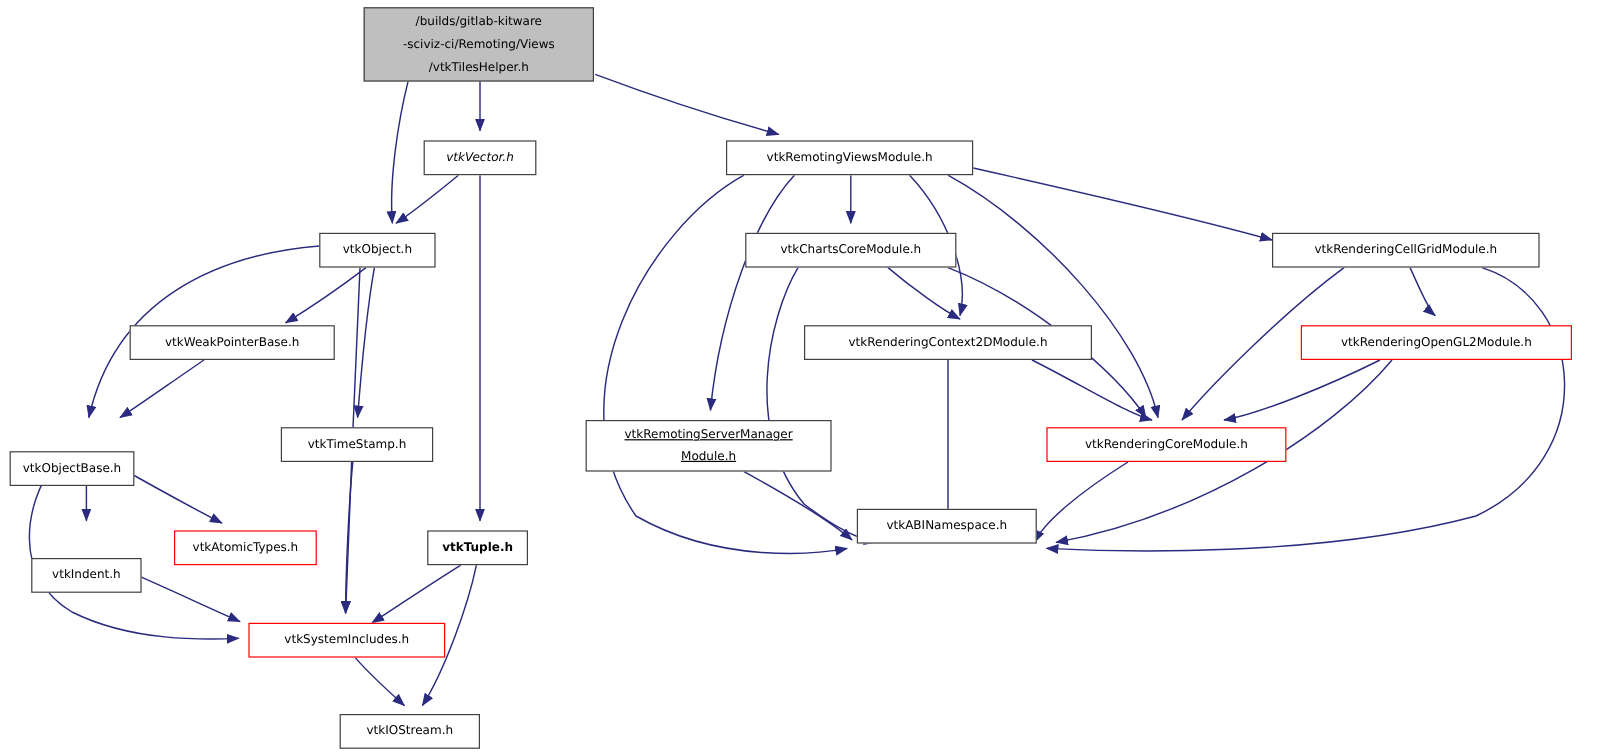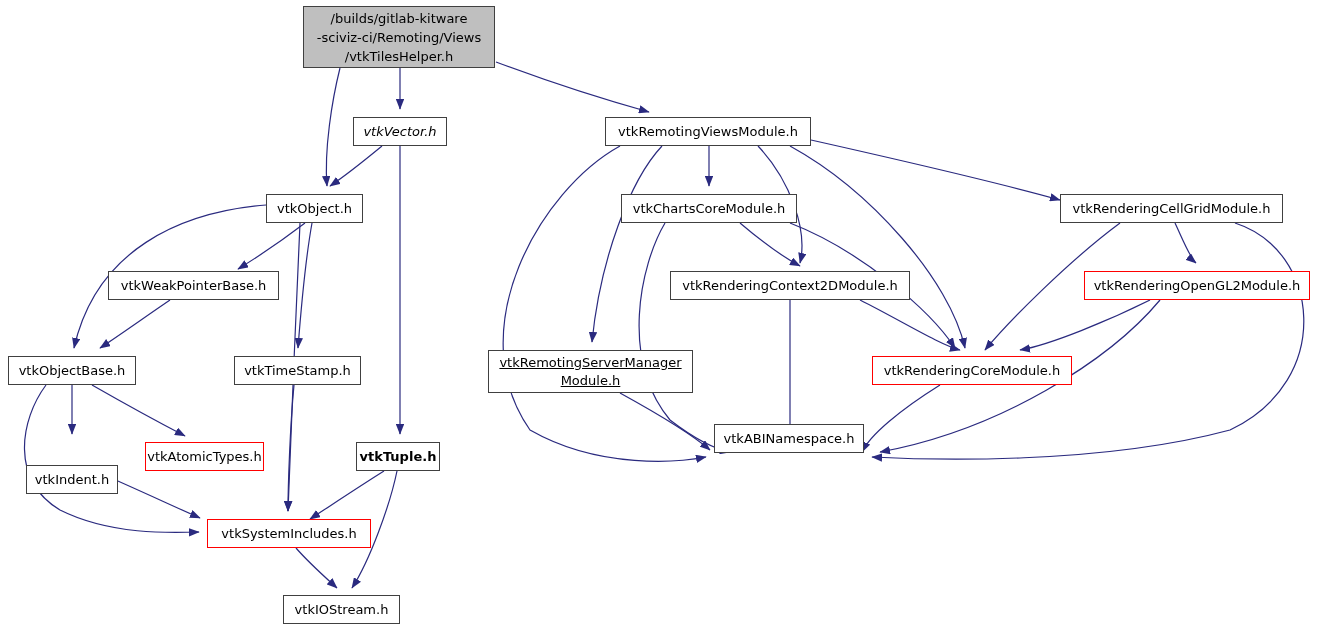--- a/index.html
+++ b/index.html
@@ -27,21 +27,21 @@
   .node {
     position: absolute;
     box-sizing: border-box;
     display: flex;
     align-items: center;
     justify-content: center;
     text-align: center;
     background: #ffffff;
     border: 1px solid #404040;
     color: #000000;
-    font-size: 13px;
+    font-size: 10px;
     line-height: 18px;
     white-space: pre;
     letter-spacing: 0px;
   }
   .node.red {
     border-color: #ff0000;
   }
   .node.root {
     background: #bfbfbf;
     border-color: #404040;
@@ -102,21 +102,21 @@
 -sciviz-ci/Remoting/Views
 /vtkTilesHelper.h</div>
       <div class="node" style="left: 353px; top: 117px; width: 94px; height: 29px; font-style: italic;">vtkVector.h</div>
       <div class="node" style="left: 605px; top: 117px; width: 206px; height: 29px;">vtkRemotingViewsModule.h</div>
       <div class="node" style="left: 266px; top: 194px; width: 97px; height: 29px;">vtkObject.h</div>
       <div class="node" style="left: 621px; top: 194px; width: 176px; height: 29px;">vtkChartsCoreModule.h</div>
       <div class="node" style="left: 1060px; top: 194px; width: 223px; height: 29px;">vtkRenderingCellGridModule.h</div>
       <div class="node" style="left: 108px; top: 271px; width: 171px; height: 29px;">vtkWeakPointerBase.h</div>
       <div class="node" style="left: 670px; top: 271px; width: 240px; height: 29px;">vtkRenderingContext2DModule.h</div>
       <div class="node red" style="left: 1084px; top: 271px; width: 226px; height: 29px;">vtkRenderingOpenGL2Module.h</div>
-      <div class="node" style="left: 8px; top: 356px; width: 128px; height: 29px;">vtkObjectBase.h</div>
+      <div class="node" style="left: 8px; top: 376px; width: 104px; height: 29px;">vtkObjectBase.h</div>
       <div class="node" style="left: 234px; top: 356px; width: 127px; height: 29px;">vtkTimeStamp.h</div>
       <div class="node" style="left: 488px; top: 350px; width: 205px; height: 43px; text-decoration: underline;">vtkRemotingServerManager
 Module.h</div>
       <div class="node red" style="left: 872px; top: 356px; width: 200px; height: 29px;">vtkRenderingCoreModule.h</div>
       <div class="node" style="left: 26px; top: 442px; width: 92px; height: 29px; margin-top: 23px;">vtkIndent.h</div>
       <div class="node red" style="left: 145px; top: 442px; width: 119px; height: 29px;">vtkAtomicTypes.h</div>
       <div class="node" style="left: 356px; top: 442px; width: 84px; height: 29px; font-weight: bold;">vtkTuple.h</div>
       <div class="node" style="left: 714px; top: 424px; width: 150px; height: 29px;">vtkABINamespace.h</div>
       <div class="node red" style="left: 207px; top: 519px; width: 164px; height: 29px;">vtkSystemIncludes.h</div>
       <div class="node" style="left: 283px; top: 595px; width: 117px; height: 29px;">vtkIOStream.h</div>

